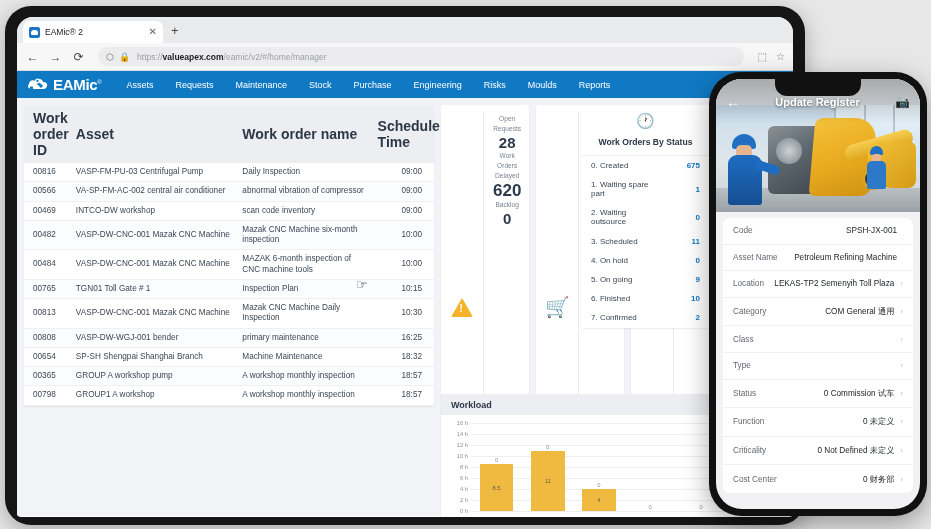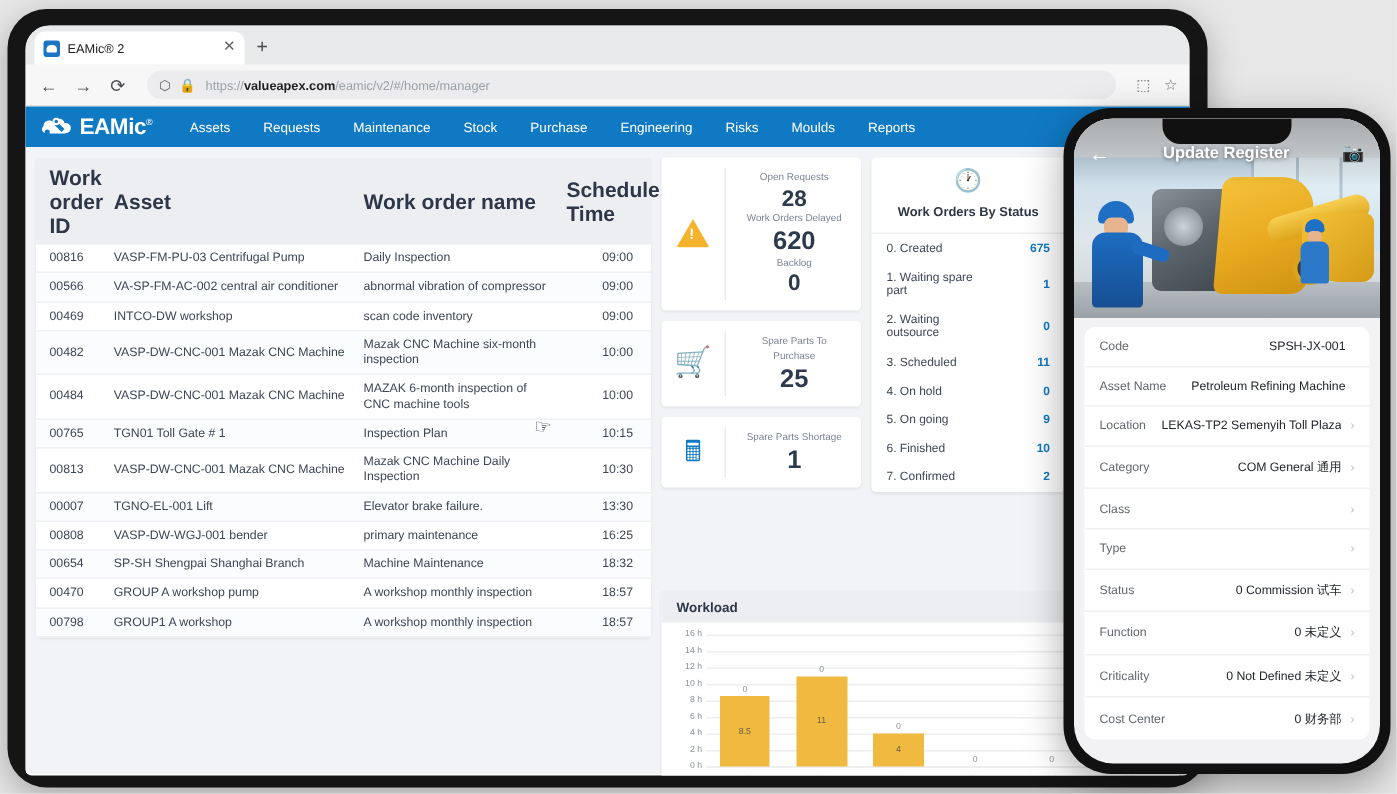--- a/index.html
+++ b/index.html
@@ -96,21 +96,21 @@
   }
   .navicons { display: flex; align-items: center; gap: 13px; padding-right: 4px; }
   .navicons span { color: #fff; font-size: 10px; line-height: 1; }
 
   
   .dash {
     background: #f1f3f6; height: 418px; display: flex; gap: 7px;
     padding: 7px; overflow: hidden;
   }
   .col-left  { width: 410px; flex: none; }
-  .col-mid   { width: 133px; flex: none; display: flex; flex-direction: column; gap: 7px; }
+  .col-mid   { width: 133px; flex: none; display: flex; flex-direction: row; gap: 7px; }
   .col-right { width: 129px; flex: none; }
 
   .card { background: #fff; border-radius: 3px; box-shadow: 0 1px 2px rgba(0,0,0,.07); }
 
   
   .wo-head {
     height: 24px; background: #eceef1; display: flex; align-items: center;
     padding: 0 9px; border-bottom: 1px solid #e2e5e9;
   }
   .wo-title { font-size: 10px; font-weight: 700; color: #2d3748; flex: 1; }
@@ -477,39 +477,33 @@
                     <td class="c-nm">Inspection Plan</td>
                     <td class="c-tm">10:15</td>
                   </tr>
                   <tr>
                     <td class="c-id">00813</td>
                     <td class="c-as">VASP-DW-CNC-001 Mazak CNC Machine</td>
                     <td class="c-nm">Mazak CNC Machine Daily Inspection</td>
                     <td class="c-tm">10:30</td>
                   </tr>
                   <tr>
-                    <td class="c-id">00007</td>
-                    <td class="c-as">TGNO-EL-001 Lift</td>
-                    <td class="c-nm">Elevator brake failure.</td>
-                    <td class="c-tm">13:30</td>
-                  </tr>
-                  <tr>
                     <td class="c-id">00808</td>
                     <td class="c-as">VASP-DW-WGJ-001 bender</td>
                     <td class="c-nm">primary maintenance</td>
                     <td class="c-tm">16:25</td>
                   </tr>
                   <tr>
                     <td class="c-id">00654</td>
                     <td class="c-as">SP-SH Shengpai Shanghai Branch</td>
                     <td class="c-nm">Machine Maintenance</td>
                     <td class="c-tm">18:32</td>
                   </tr>
                   <tr>
-                    <td class="c-id">00470</td>
+                    <td class="c-id">00365</td>
                     <td class="c-as">GROUP A workshop pump</td>
                     <td class="c-nm">A workshop monthly inspection</td>
                     <td class="c-tm">18:57</td>
                   </tr>
                   <tr>
                     <td class="c-id">00798</td>
                     <td class="c-as">GROUP1 A workshop</td>
                     <td class="c-nm">A workshop monthly inspection</td>
                     <td class="c-tm">18:57</td>
                   </tr>

